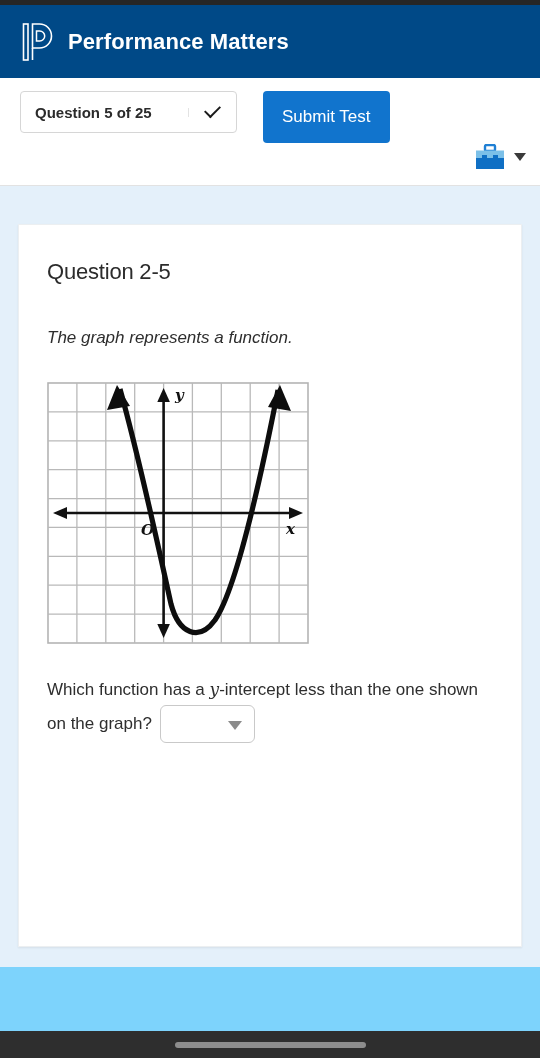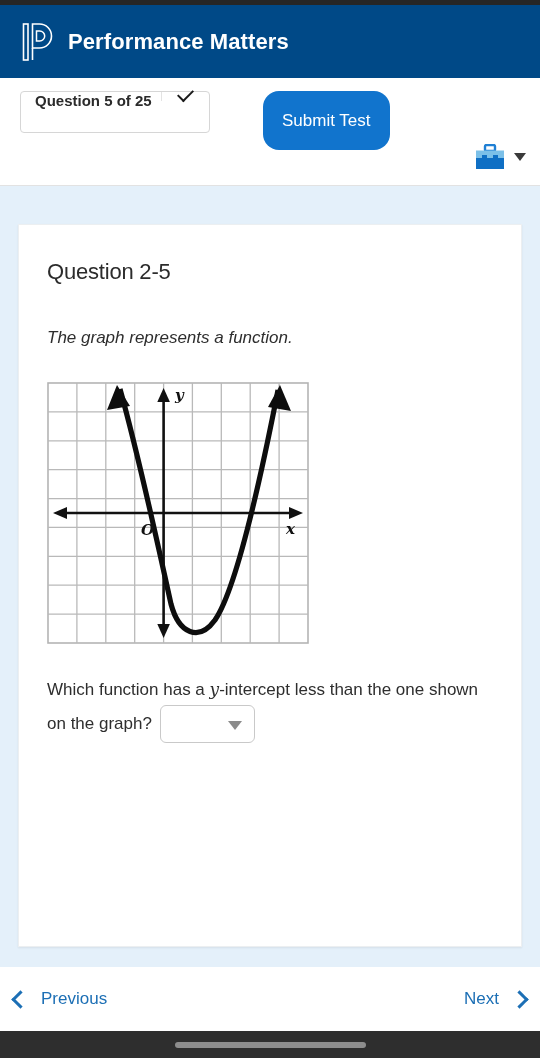--- a/index.html
+++ b/index.html
@@ -79,26 +79,26 @@
   .subbar {
     position: absolute;
     top: 78px; left: 0;
     width: 540px; height: 108px;
     background: #ffffff;
     border-bottom: 1px solid #e2e2e2;
   }
   .qsel {
     position: absolute;
     top: 13px; left: 20px;
-    width: 190px; height: 42px;
+    width: 217px; height: 42px;
     border: 1px solid #d6d6d6;
     border-radius: 4px;
     background: #ffffff;
     display: flex;
-    align-items: flex-start;
+    align-items: center;
   }
   .qsel-label {
     flex: 1 1 auto;
     display: flex;
     align-items: center;
     padding-left: 14px;
     font-size: 15px;
     font-weight: bold;
     color: #2b2b2b;
     white-space: nowrap;
@@ -112,25 +112,25 @@
   }
   .caret-v {
     width: 15px; height: 9px;
     border-left: 2.6px solid #1a1a1a;
     border-bottom: 2.6px solid #1a1a1a;
     transform: rotate(-45deg) translate(2px,-2px);
   }
   .submit-btn {
     position: absolute;
     top: 13px; left: 263px;
-    height: 59px;
+    height: 52px;
     padding: 0 19px;
     background: #1174cd;
     border: none;
-    border-radius: 16px;
+    border-radius: 4px;
     color: #ffffff;
     font-size: 17px;
     font-family: "Liberation Sans", sans-serif;
     cursor: pointer;
     line-height: 42px;
   }
   .test-title {
     position: absolute;
     top: 67px; left: 20px;
     font-size: 19px;
@@ -354,28 +354,18 @@
         </div>
 
         <div class="q-prompt">
           <span>Which function has a </span><span class="mathvar">y</span><span>-intercept less than the one shown on the graph?</span><span class="answer-select"><span></span><span class="tri"></span></span>
         </div>
 
       </div>
     </div>
   </div>
 
-  <div class="bottom-nav">
-    <div class="nav-link">
-      <span class="chev left"></span>
-      <span>Previous</span>
-    </div>
-    <div class="nav-link">
-      <span>Next</span>
-      <span class="chev right"></span>
-    </div>
-  </div>
 
   <div class="home-bar-area">
     <div class="home-indicator"></div>
   </div>
 
 </div>
 
 </body></html>

